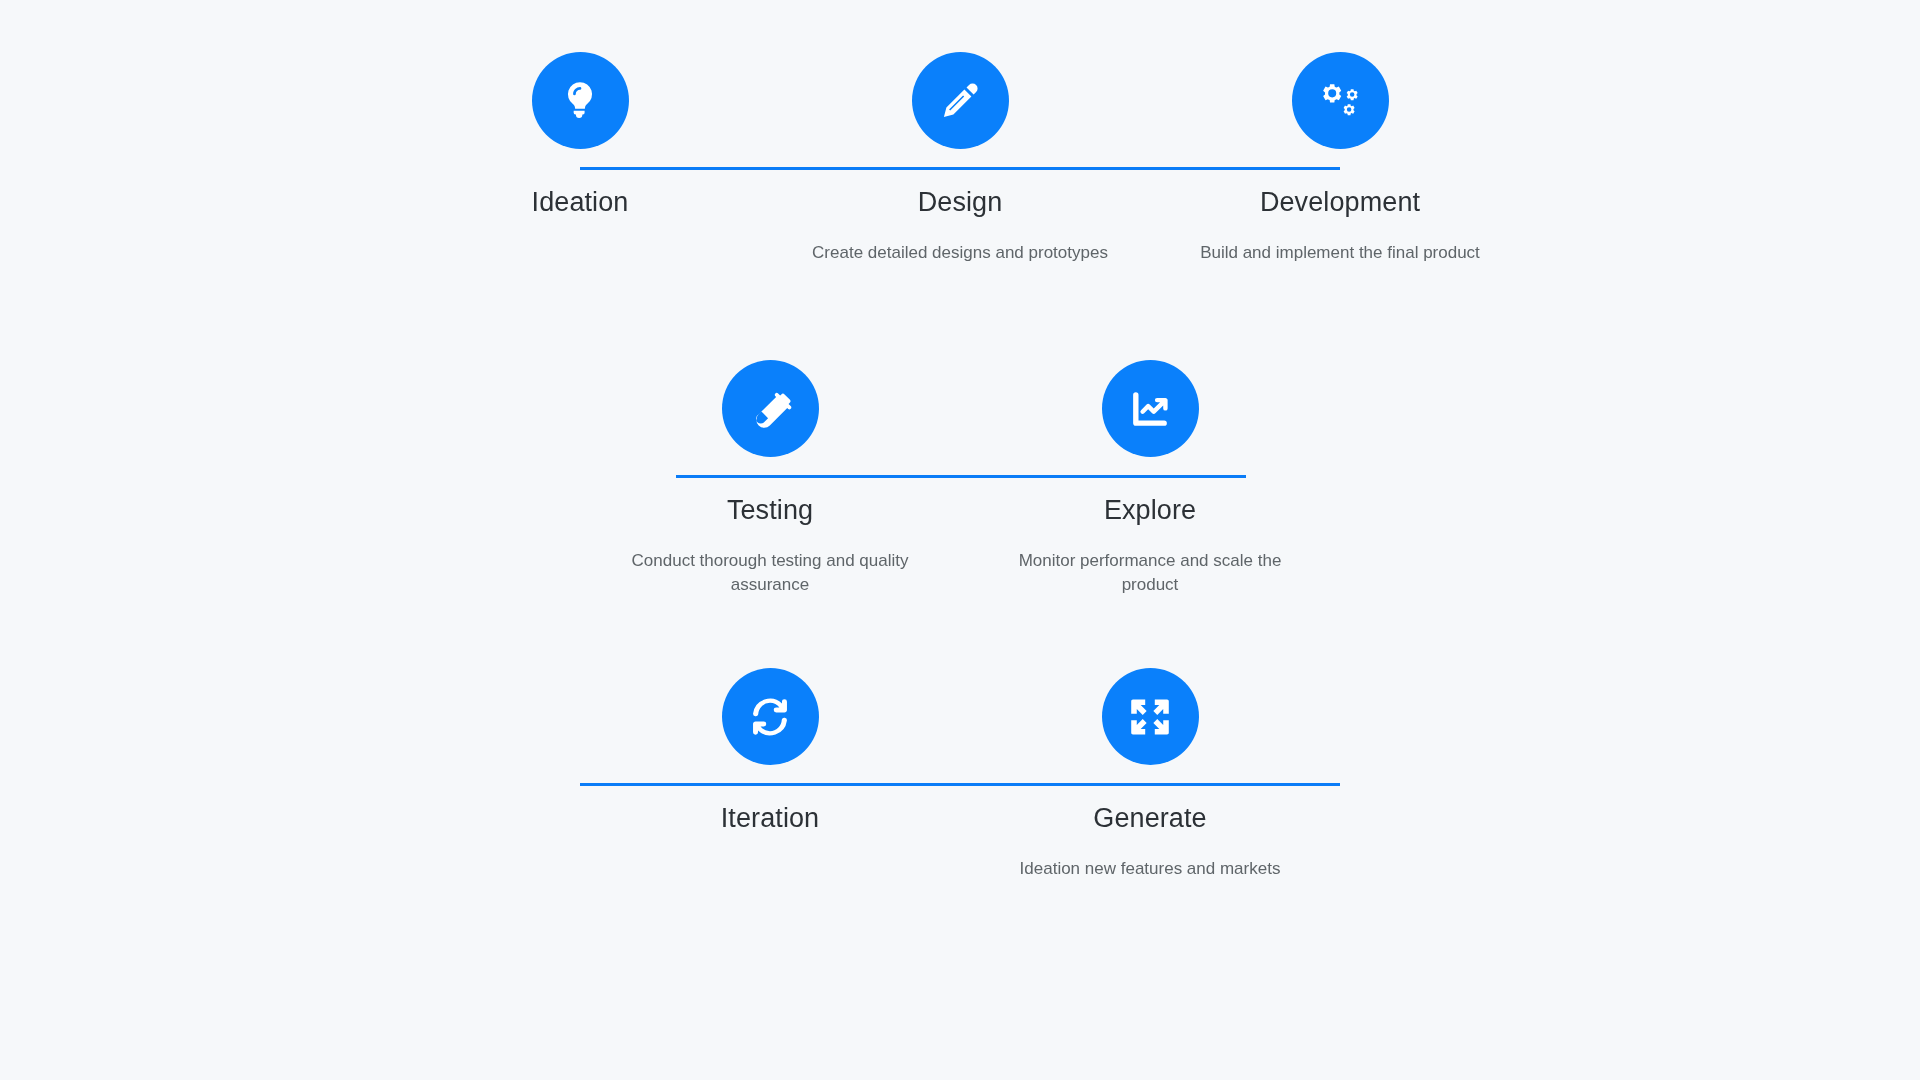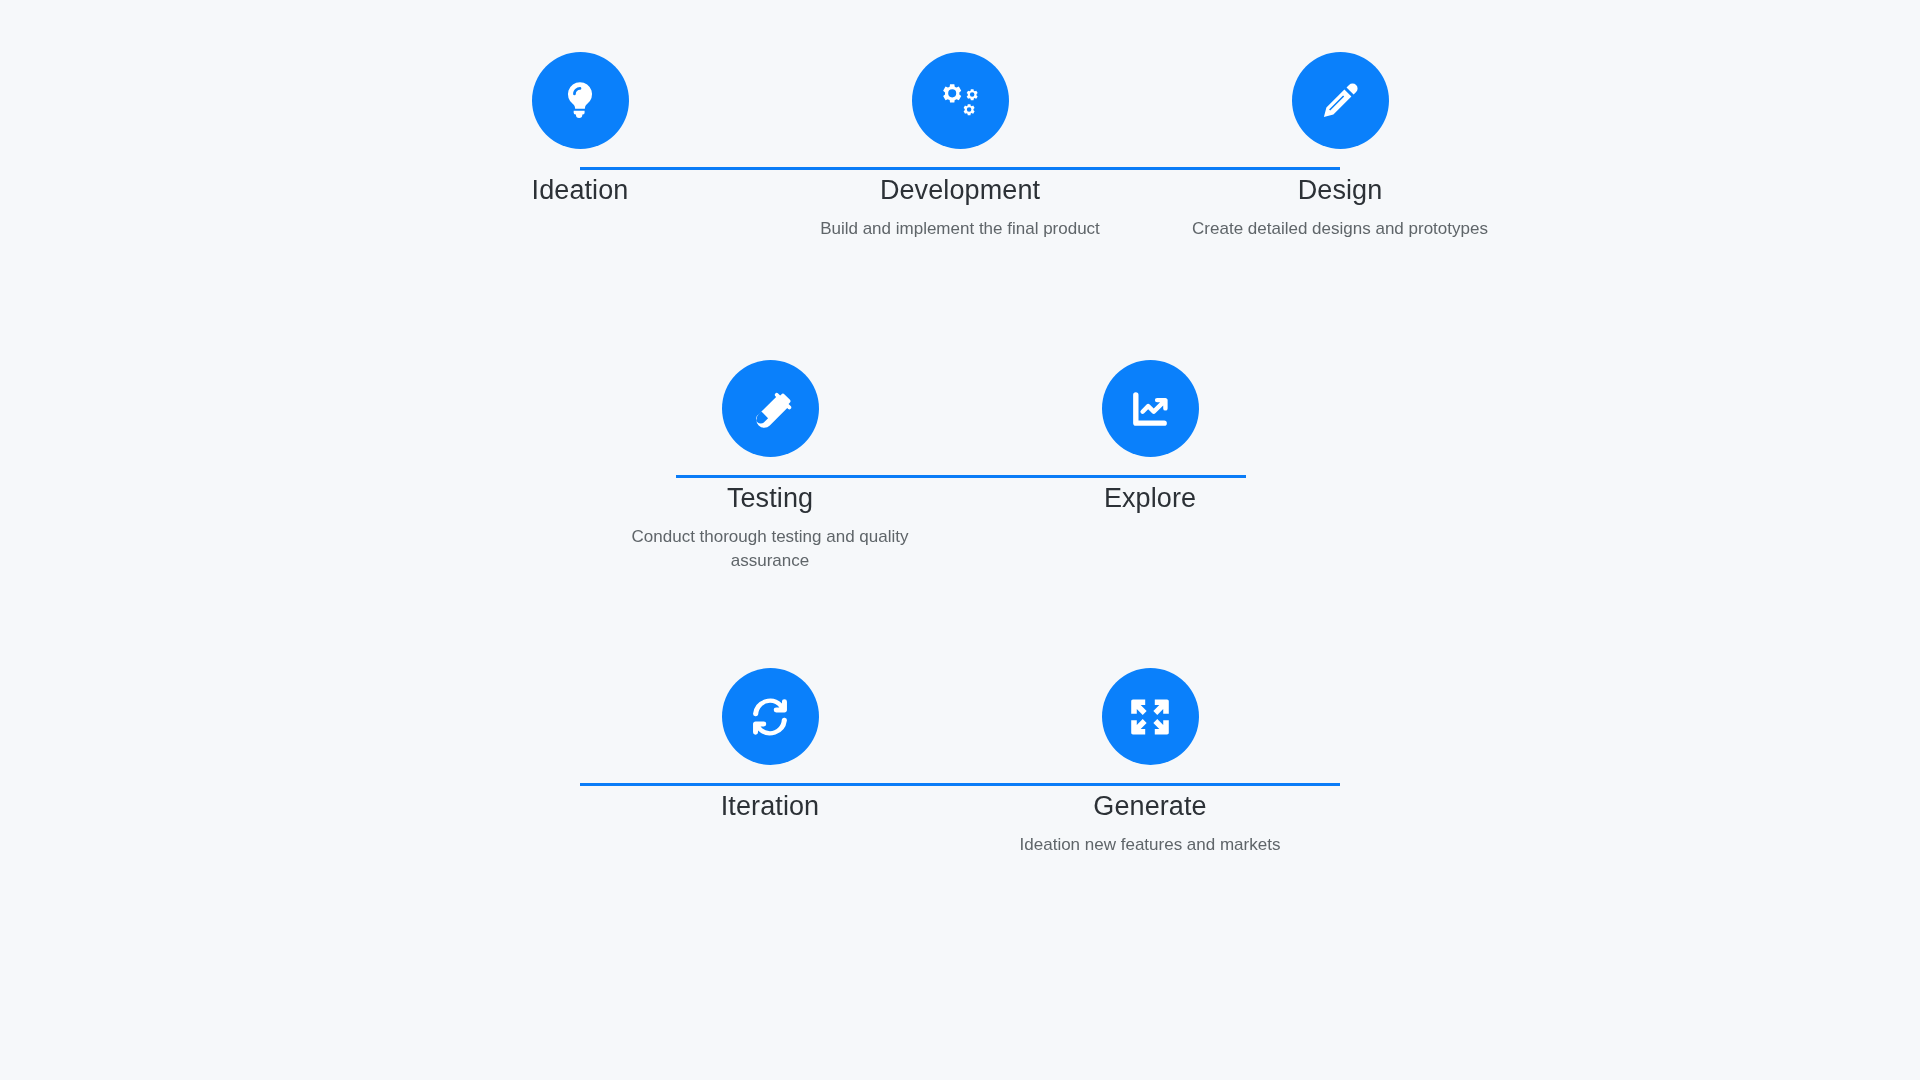--- a/index.html
+++ b/index.html
@@ -40,20 +40,21 @@
     z-index: 0;
   }
 
   .node {
     position: relative;
     z-index: 2;
     width: 380px;
     display: flex;
     flex-direction: column;
     align-items: center;
+    gap: 12px;
   }
 
   .circle {
     width: 97px;
     height: 97px;
     border-radius: 50%;
     background: #0a80fb;
     display: flex;
     align-items: center;
     justify-content: center;
@@ -104,42 +105,42 @@
           </svg>
         </span>
       </div>
       <div class="node-title">Ideation</div>
     </div>
 
     <div class="node">
       <div class="circle">
         <span>
           <svg viewBox="0 0 24 24" aria-hidden="true">
+            <path d="M20.4 3.6a2.6 2.6 0 0 0-3.7 0l-1.3 1.3 3.7 3.7 1.3-1.3a2.6 2.6 0 0 0 0-3.7z"></path>
+            <path d="M14.3 6.05 4.9 15.45 3.6 20.4l4.95-1.3 9.4-9.4-3.65-3.65zM6.3 16.4l7.3-7.3.6.6-7.3 7.3-.6-.6z"></path>
+          </svg>
+        </span>
+      </div>
+      <div class="node-title">Design</div>
+      <div class="node-desc">Create detailed designs and prototypes</div>
+    </div>
+
+    <div class="node">
+      <div class="circle">
+        <span>
+          <svg viewBox="0 0 24 24" aria-hidden="true">
             <path d="M11.4 4.4 10.2 5c-.3-.2-.62-.35-.95-.46l-.2-1.32H6.8l-.2 1.32c-.34.11-.66.26-.96.46l-1.2-.6L3.2 6.62l1 .88c-.04.35-.04.7 0 1.05l-1 .88 1.24 2.22 1.2-.6c.3.2.62.35.96.46l.2 1.32h2.25l.2-1.32c.33-.11.65-.26.95-.46l1.2.6 1.25-2.22-1-.88c.04-.35.04-.7 0-1.05l1-.88L11.4 4.4zM7.93 10.12a2.1 2.1 0 1 1 0-4.2 2.1 2.1 0 0 1 0 4.2z"></path>
             <path d="M20.5 6.6l-.72.35a2.9 2.9 0 0 0-.6-.3l-.12-.8h-1.42l-.12.8c-.21.07-.41.17-.6.3l-.72-.35-.72 1.28.6.53a2.9 2.9 0 0 0 0 .67l-.6.53.72 1.28.72-.35c.19.13.39.23.6.3l.12.8h1.42l.12-.8c.21-.7.41-.17.6-.3l.72.35.72-1.28-.6-.53a2.9 2.9 0 0 0 0-.67l.6-.53L20.5 6.6zm-2.15 3.22a1.18 1.18 0 1 1 0-2.36 1.18 1.18 0 0 1 0 2.36z"></path>
             <path d="M18.9 14.4l-.72.35a2.9 2.9 0 0 0-.6-.3l-.12-.8h-1.42l-.12.8c-.21.07-.41.17-.6.3l-.72-.35-.72 1.28.6.53a2.9 2.9 0 0 0 0 .67l-.6.53.72 1.28.72-.35c.19.13.39.23.6.3l.12.8h1.42l.12-.8c.21-.7.41-.17.6-.3l.72.35.72-1.28-.6-.53a2.9 2.9 0 0 0 0-.67l.6-.53-.72-1.28zm-2.15 3.22a1.18 1.18 0 1 1 0-2.36 1.18 1.18 0 0 1 0 2.36z"></path>
           </svg>
         </span>
       </div>
       <div class="node-title">Development</div>
       <div class="node-desc">Build and implement the final product</div>
     </div>
-
-    <div class="node">
-      <div class="circle">
-        <span>
-          <svg viewBox="0 0 24 24" aria-hidden="true">
-            <path d="M20.4 3.6a2.6 2.6 0 0 0-3.7 0l-1.3 1.3 3.7 3.7 1.3-1.3a2.6 2.6 0 0 0 0-3.7z"></path>
-            <path d="M14.3 6.05 4.9 15.45 3.6 20.4l4.95-1.3 9.4-9.4-3.65-3.65zM6.3 16.4l7.3-7.3.6.6-7.3 7.3-.6-.6z"></path>
-          </svg>
-        </span>
-      </div>
-      <div class="node-title">Design</div>
-      <div class="node-desc">Create detailed designs and prototypes</div>
-    </div>
   </div>
 
   <div class="row">
     <div class="connector" style="left:676px; width:570px;"></div>
 
     <div class="node">
       <div class="circle">
         <span>
           <svg viewBox="0 0 24 24" aria-hidden="true">
             <path d="M19.6 4.4a1.2 1.2 0 0 0-1.7 0l-.6.6-1.2-1.2a1 1 0 0 0-1.4 1.4l.5.5-9.1 9.1a4.1 4.1 0 0 0 5.8 5.8l9.1-9.1.5.5a1 1 0 0 0 1.4-1.4l-1.2-1.2.6-.6a1.2 1.2 0 0 0 0-1.7l-2.7-2.7zM8.9 18.9a2.45 2.45 0 0 1-3.5-3.5l2.1-2.1 3.5 3.5-2.1 2.1z"></path>
@@ -154,20 +155,21 @@
     <div class="node">
       <div class="circle">
         <span>
           <svg viewBox="0 0 24 24" aria-hidden="true">
             <path d="M4.6 3.2a1.4 1.4 0 0 0-1.4 1.4v14.8c0 .78.62 1.4 1.4 1.4h14.8a1.4 1.4 0 0 0 0-2.8H6V4.6a1.4 1.4 0 0 0-1.4-1.4z"></path>
             <path d="M20 6.2h-4.3a1.15 1.15 0 0 0 0 2.3h1.55l-3.3 3.3-2.1-2.1a1.15 1.15 0 0 0-1.63 0l-2.9 2.9a1.15 1.15 0 0 0 1.63 1.63l2.09-2.09 2.1 2.1c.45.45 1.18.45 1.63 0l4.12-4.12v1.57a1.15 1.15 0 0 0 2.3 0V7.35c0-.63-.52-1.15-1.15-1.15z"></path>
           </svg>
         </span>
       </div>
       <div class="node-title">Explore</div>
+      <div class="node-desc">Monitor performance and scale the product</div>
     </div>
   </div>
 
   <div class="row">
     <div class="connector" style="left:580px; width:760px;"></div>
 
     <div class="node">
       <div class="circle">
         <span>
           <svg viewBox="0 0 24 24" aria-hidden="true">

